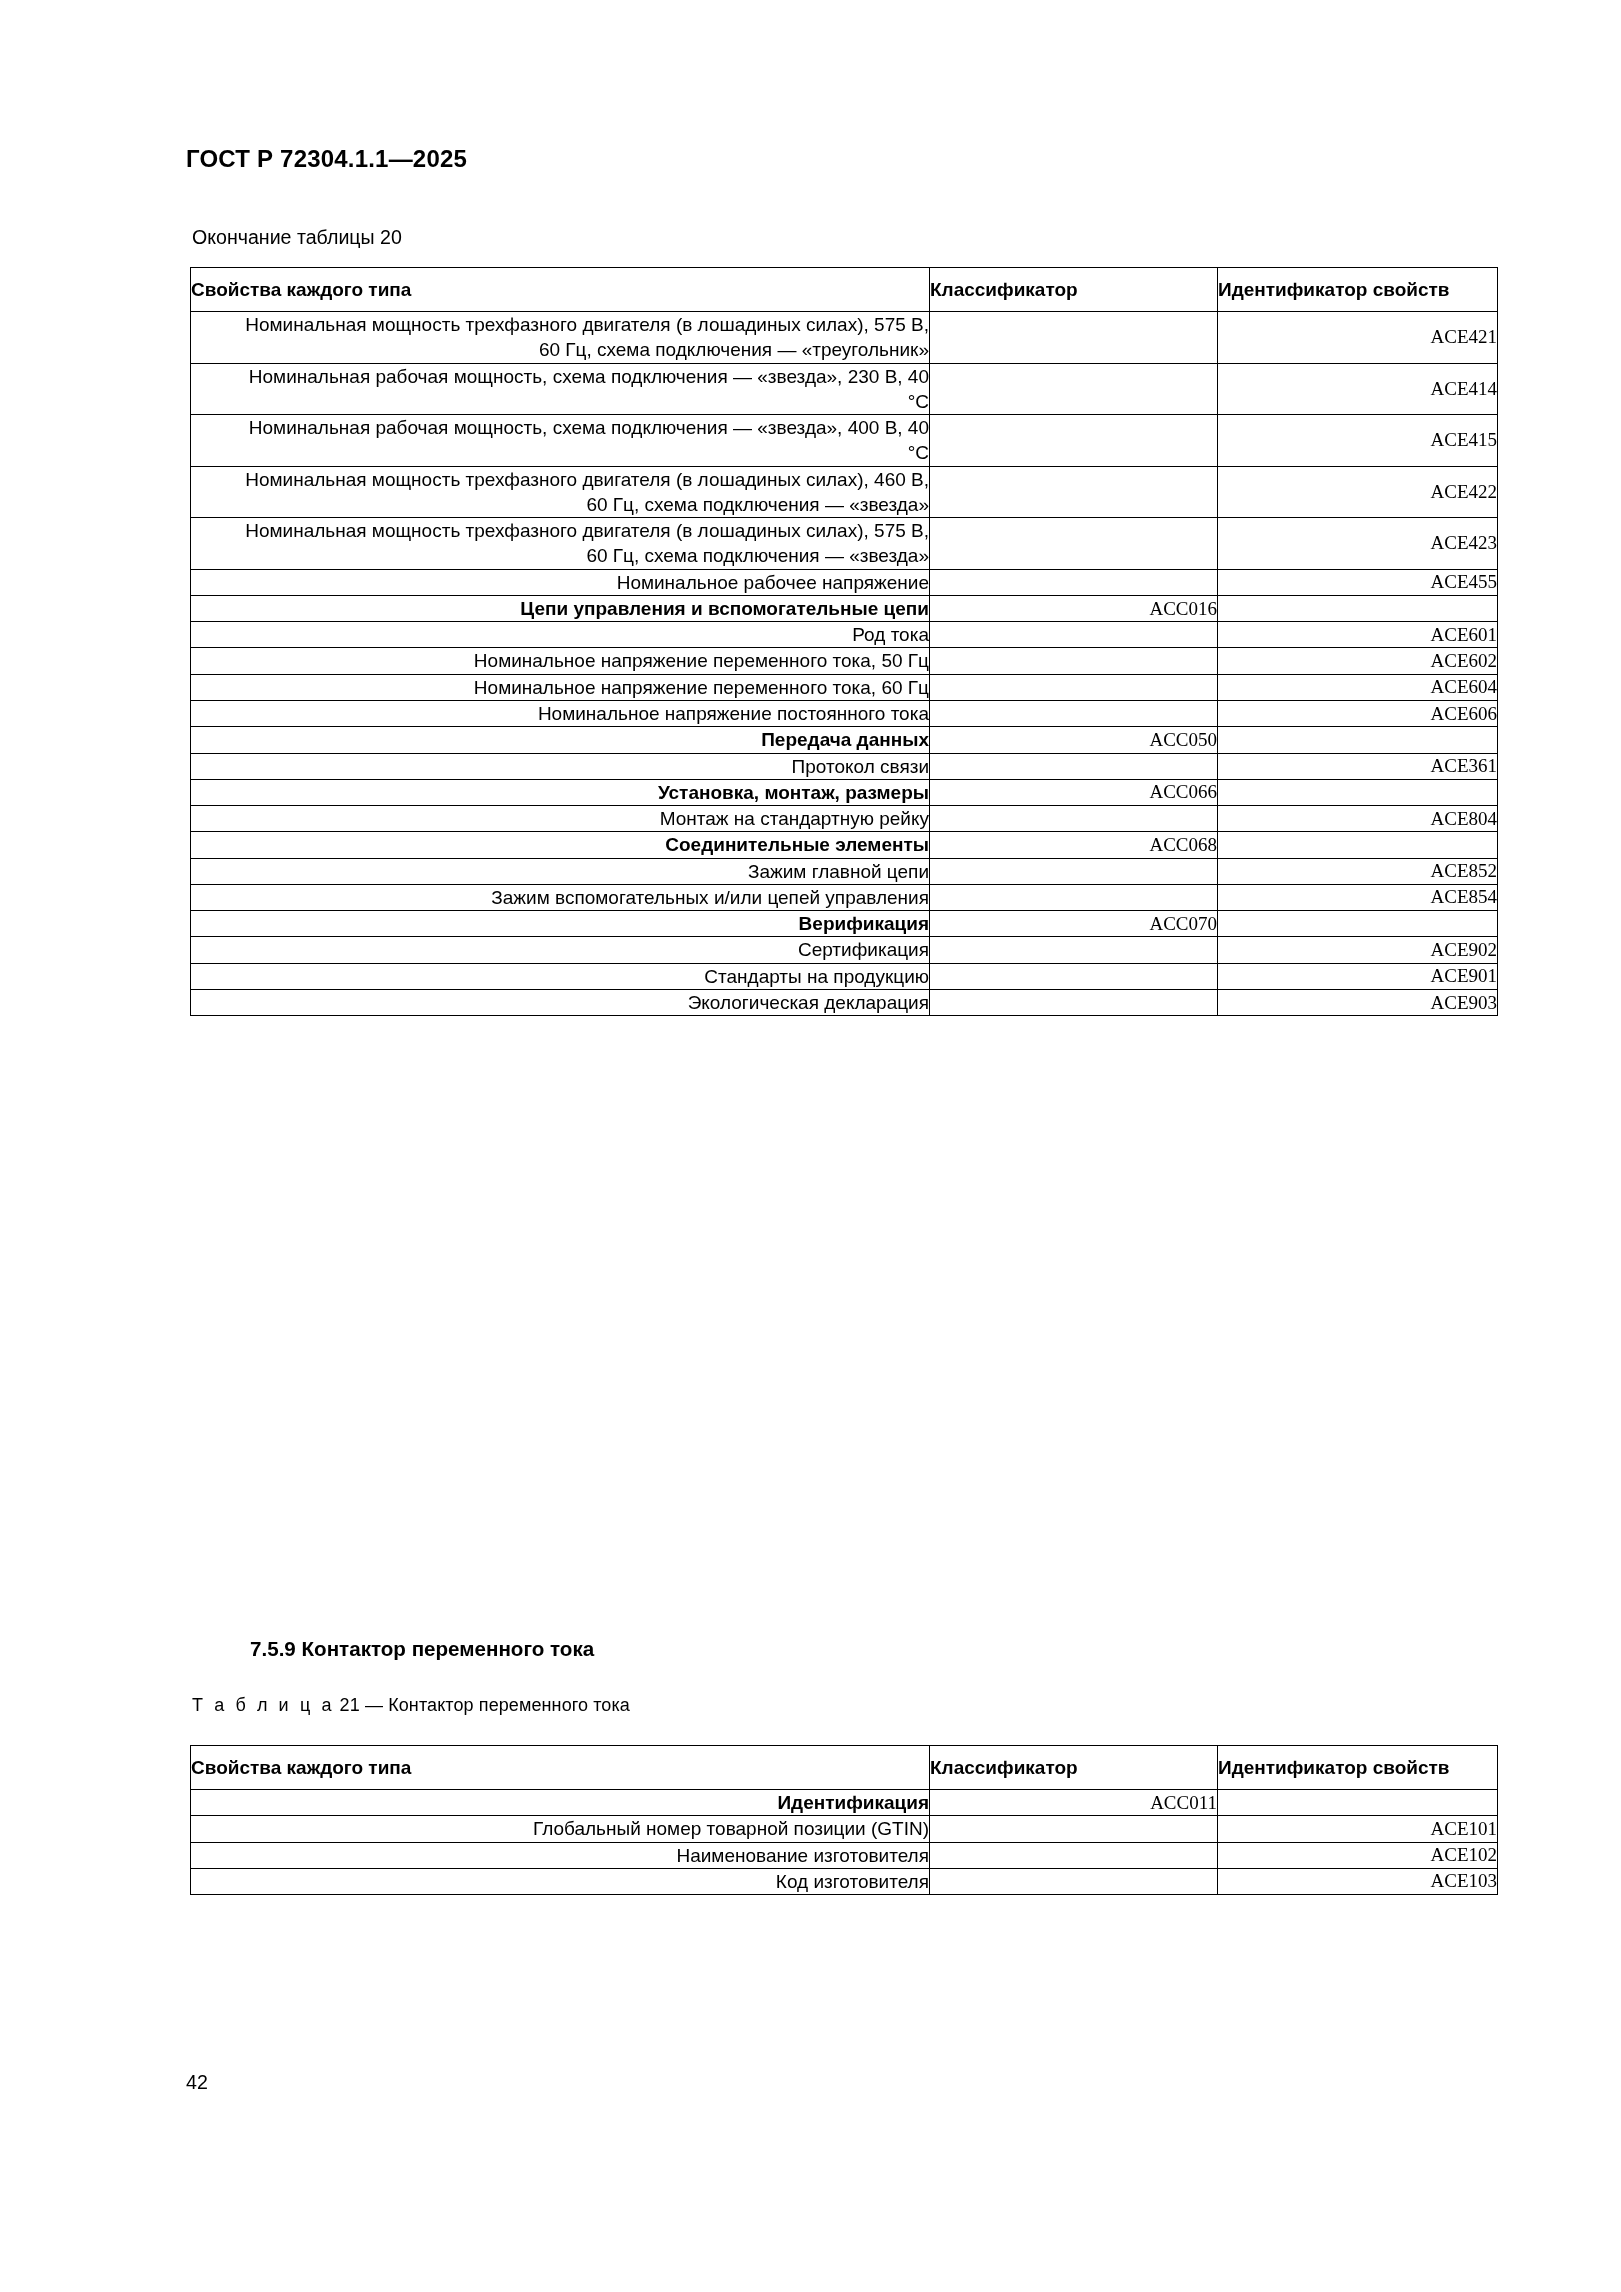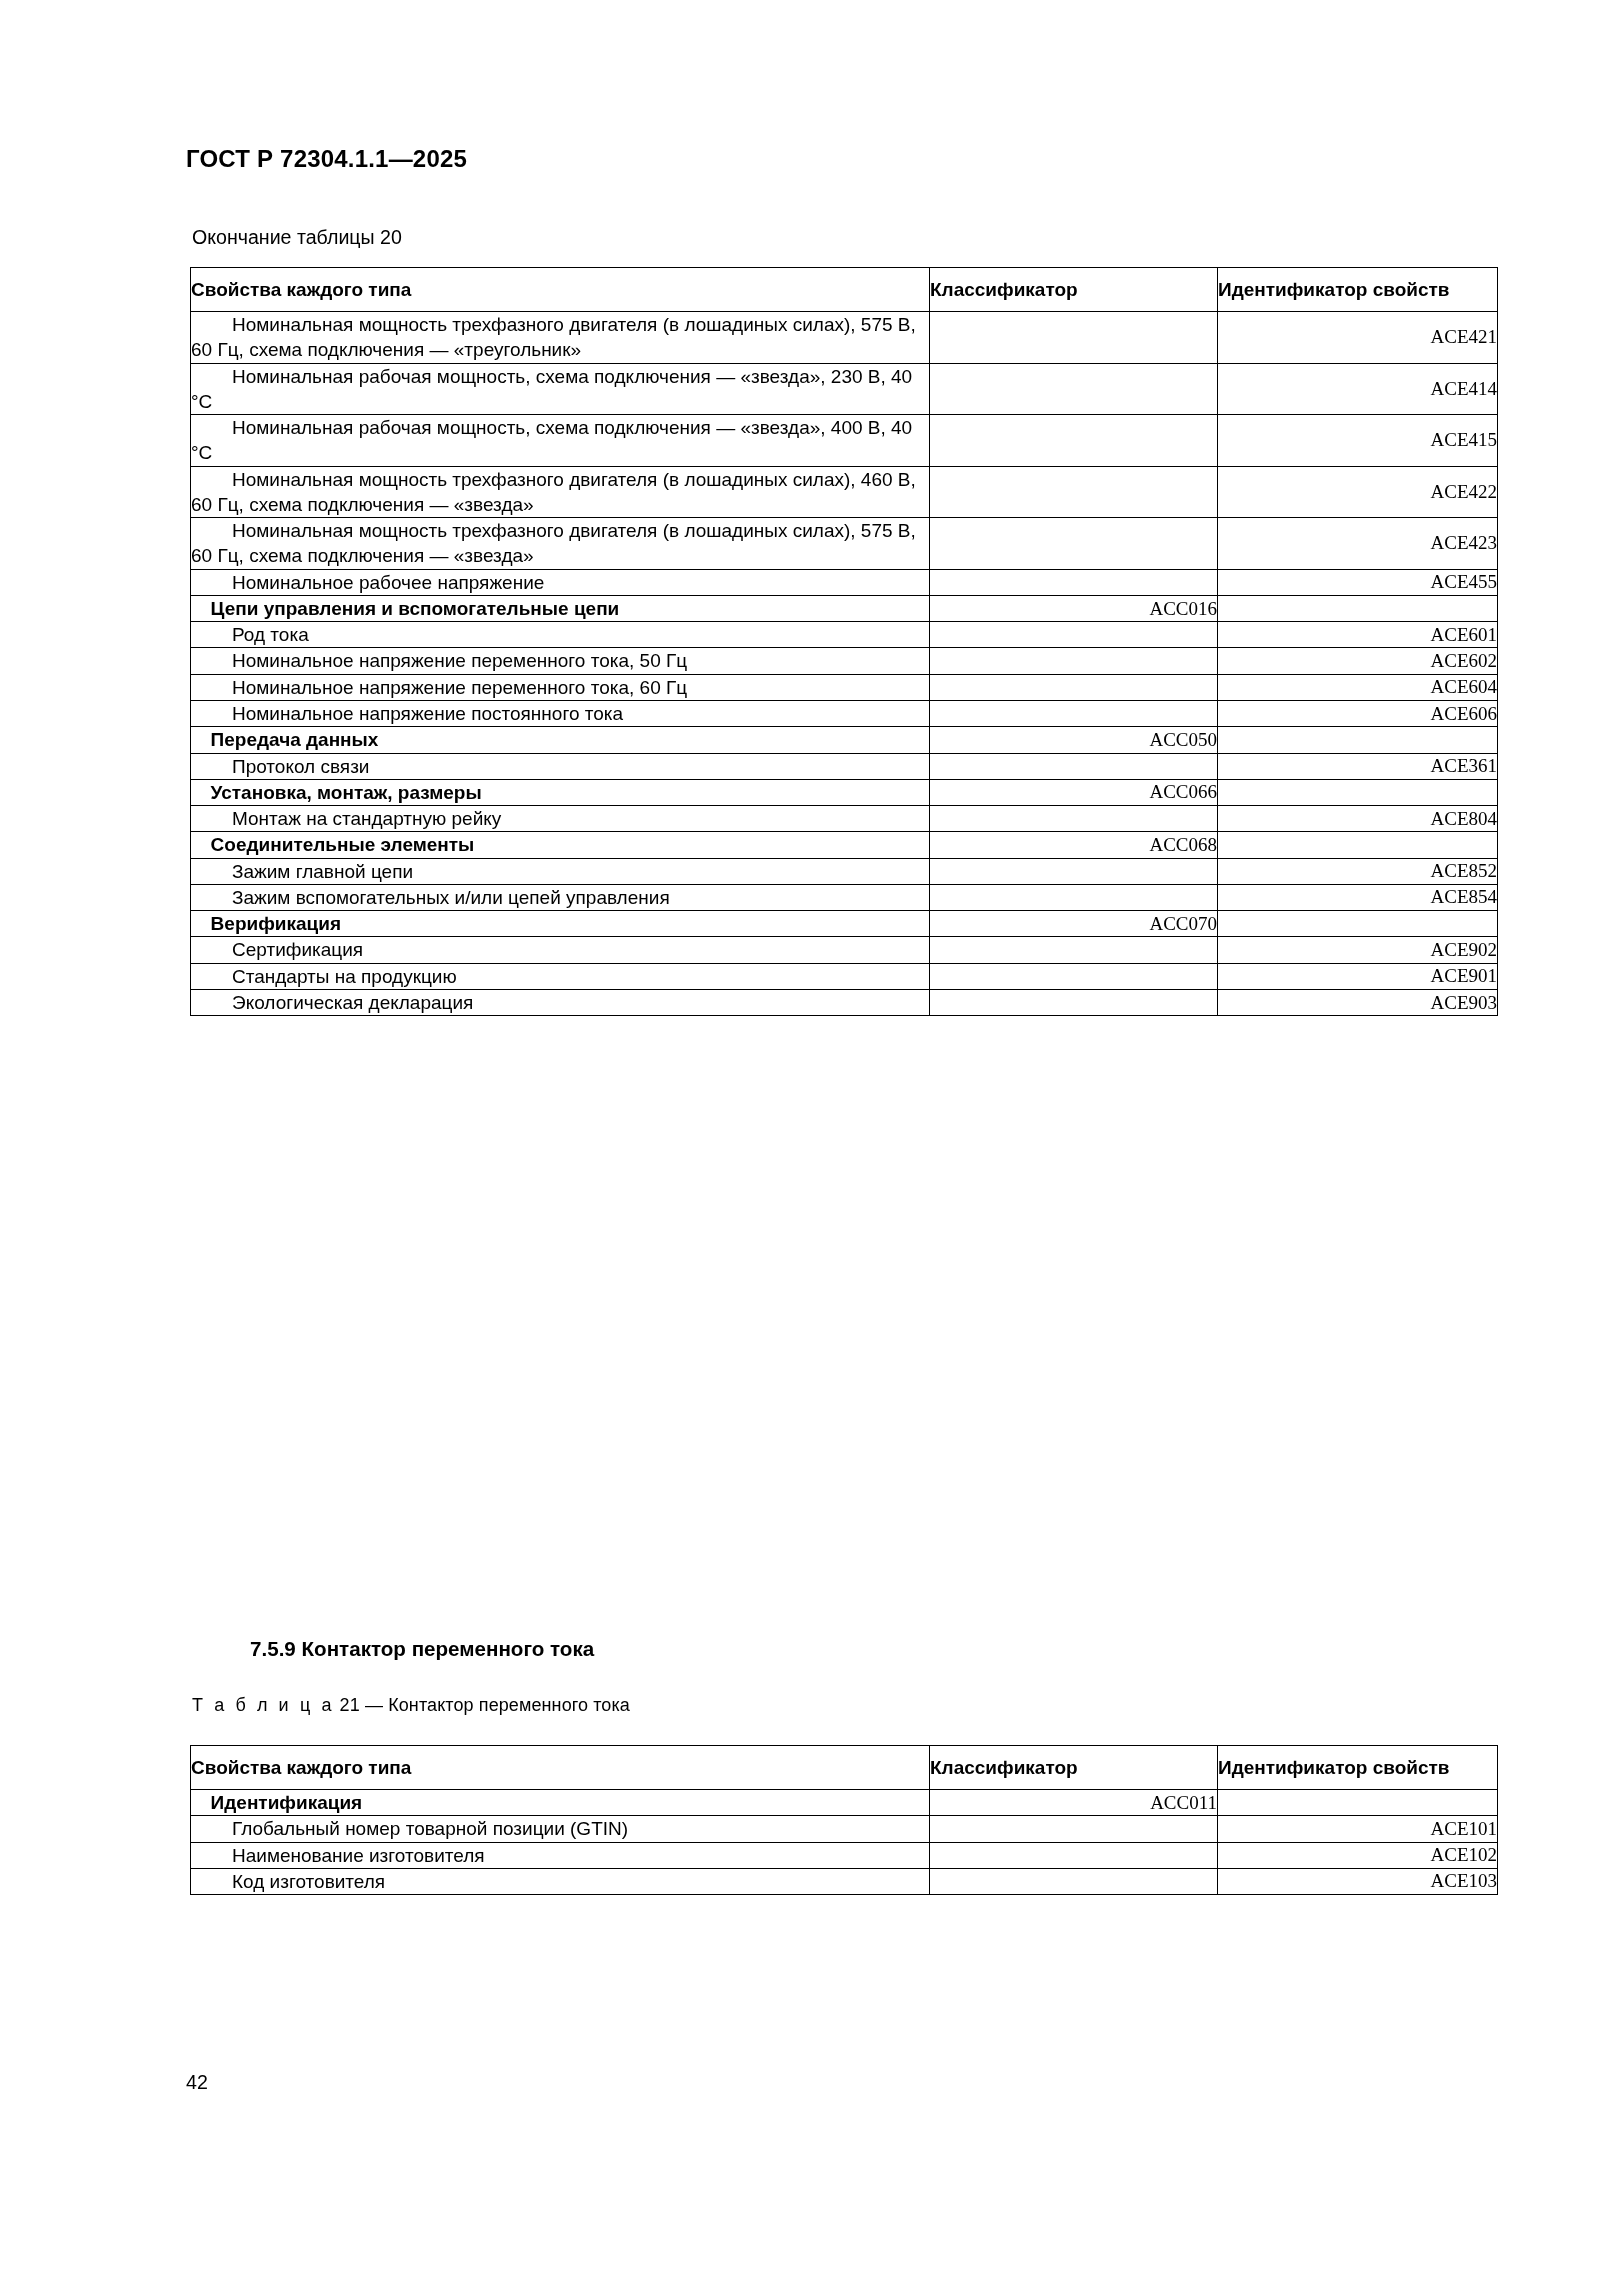--- a/index.html
+++ b/index.html
@@ -62,21 +62,21 @@
   col.c3 { width: 280px; }
 
   .hdr td {
     font-weight: bold;
     font-size: 19px;
     height: 43px;
     padding: 3.9px 5.9px;
   }
   .cell-prop {
     padding: 8.8px 13.7px 9.8px 13.7px;
-    text-align: left;
+    text-align: right;
     line-height: 1.33;
   }
   .cell-prop.indent {
     text-indent: 41px;
   }
   .cell-prop.hang {
     text-indent: 41px;
   }
   .cell-prop.bold {
     font-weight: bold;

